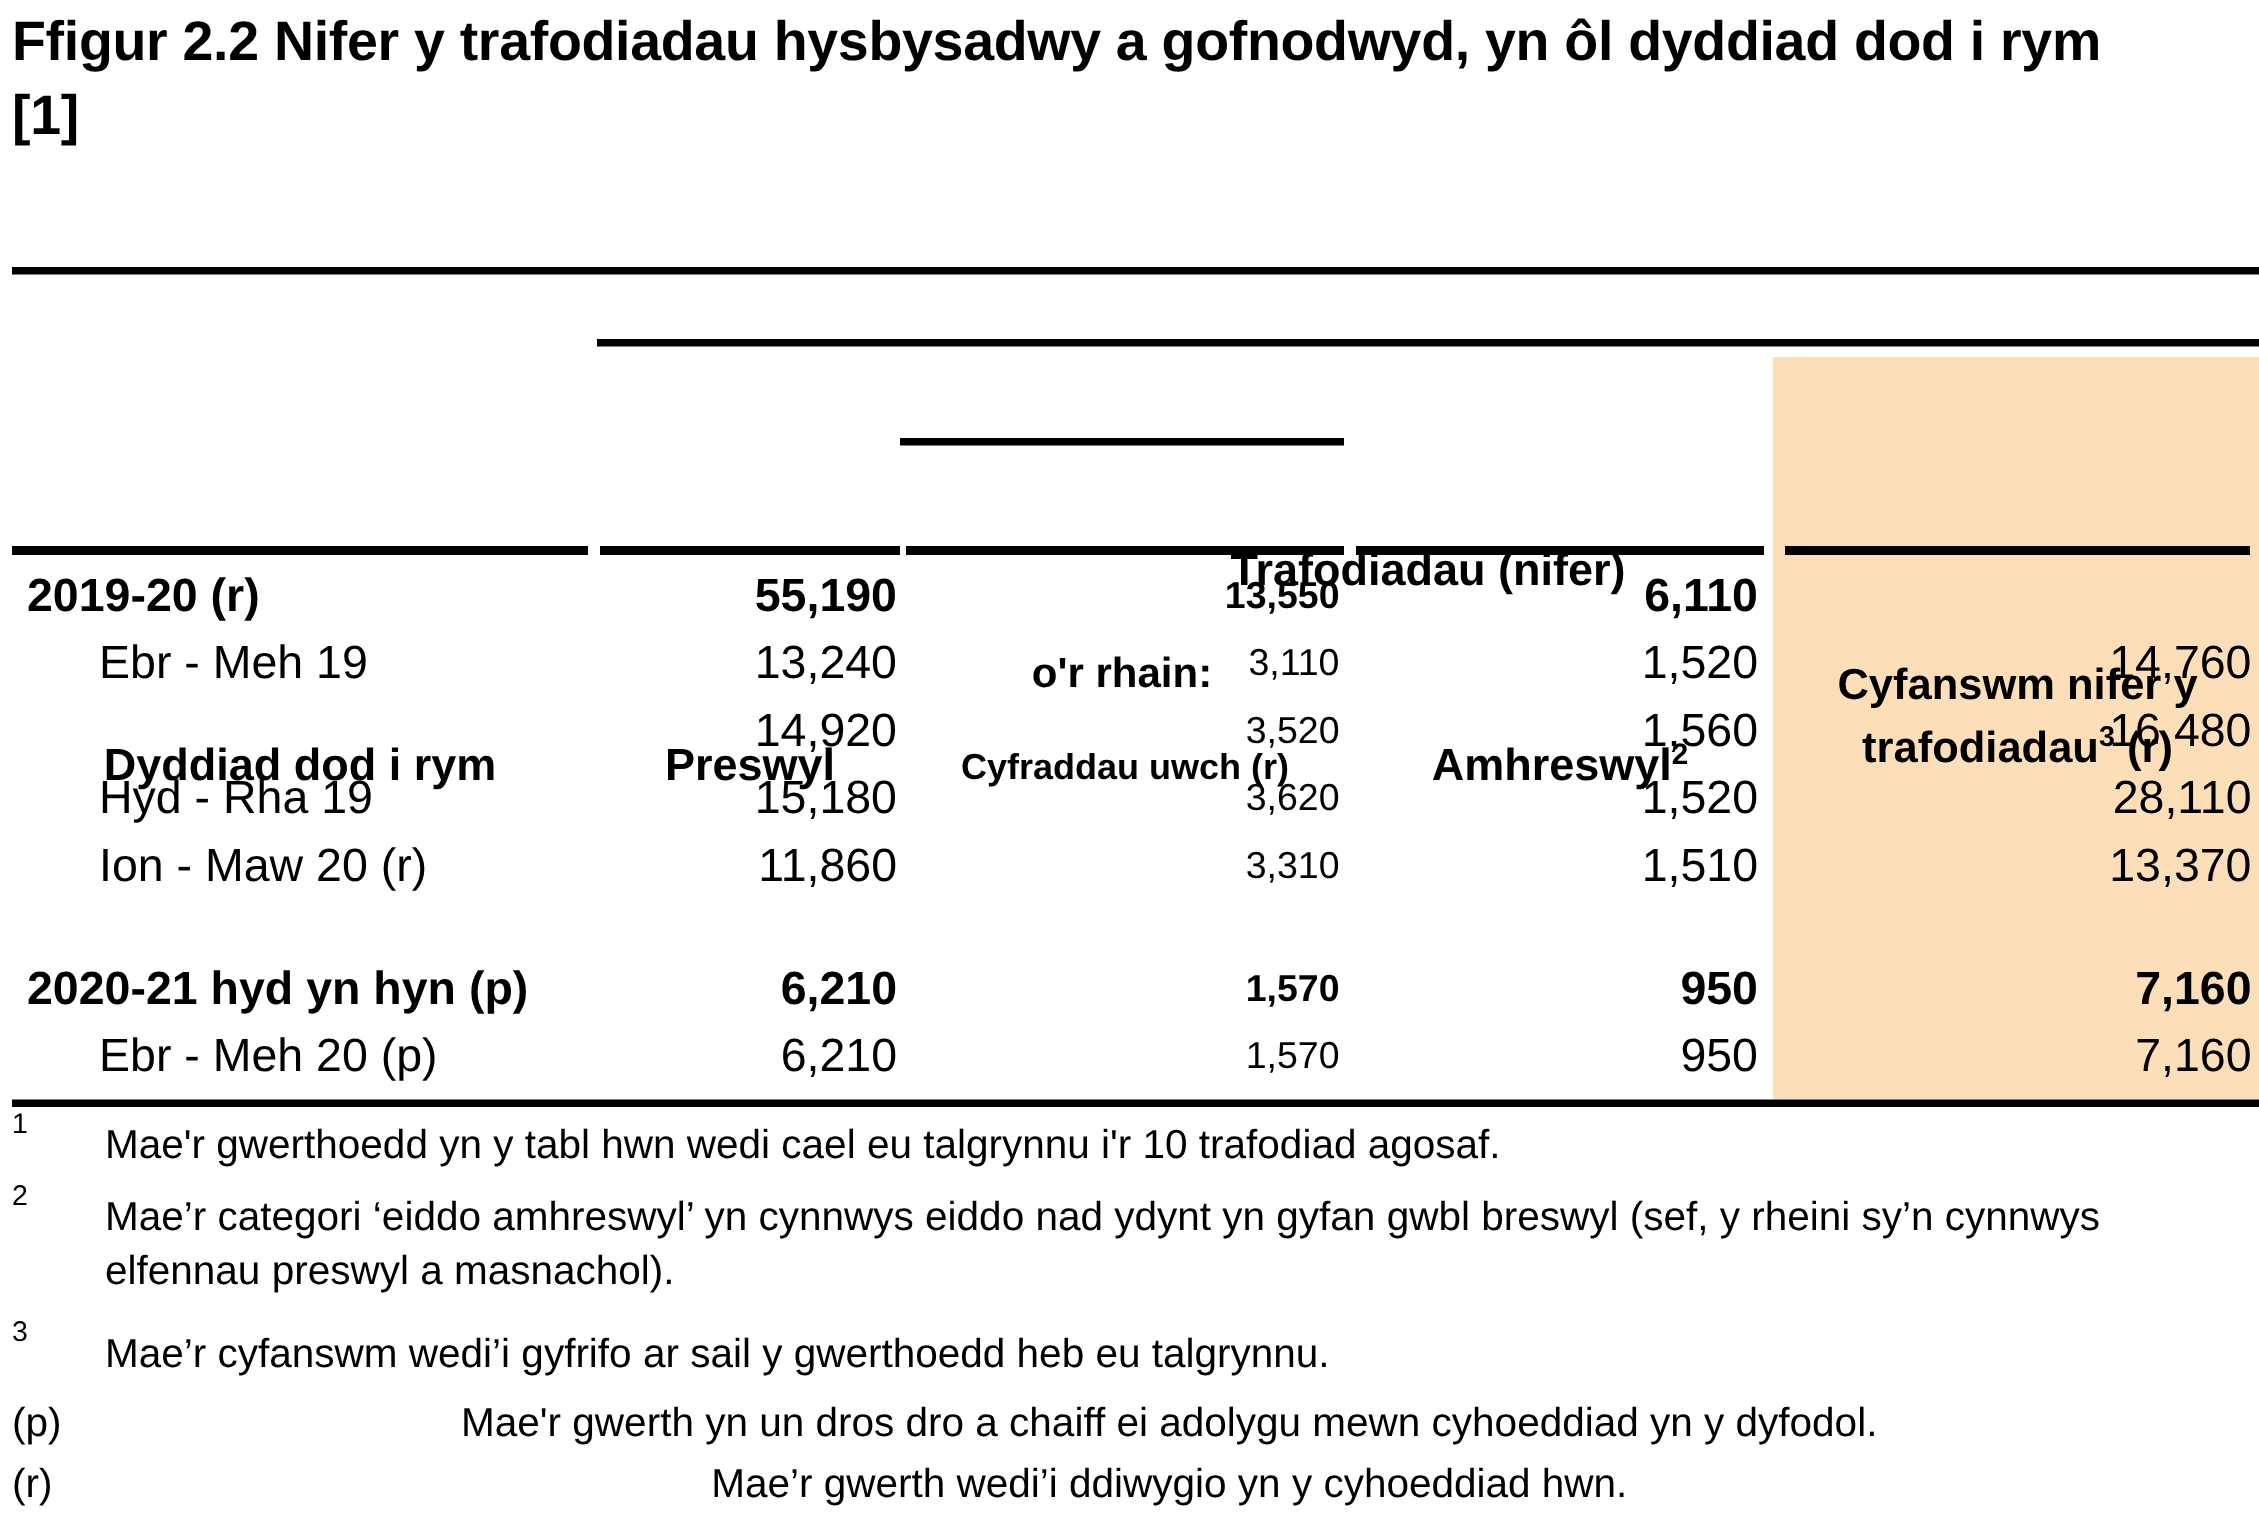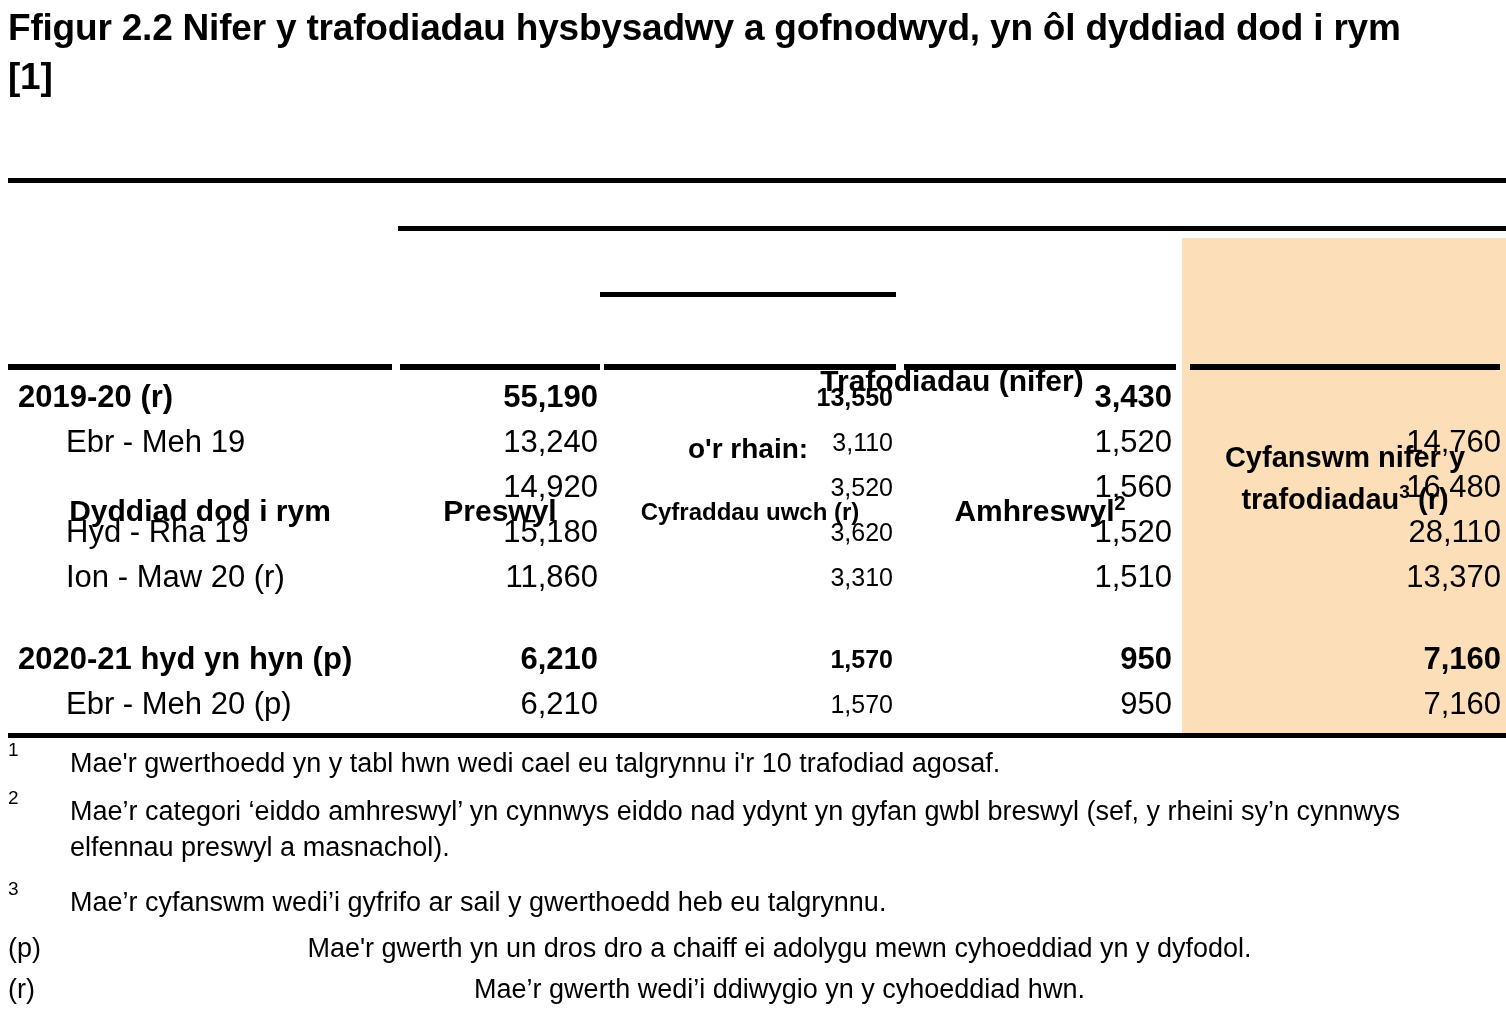--- a/index.html
+++ b/index.html
@@ -234,21 +234,21 @@
       <span>trafodiadau</span><span class="sup">3</span>
       <span>(r)</span>
     </div>
 
     <div class="rows">
 
       <div class="row bold" style="top:205px;">
         <div class="cell c-label">2019-20 (r)</div>
         <div class="cell c-preswyl">55,190</div>
         <div class="cell c-cyfradd">13,550</div>
-        <div class="cell c-amhres">3,430</div>
+        <div class="cell c-amhres">6,110</div>
       </div>
 
       <div class="row" style="top:250px;">
         <div class="cell c-label indent">Ebr - Meh 19</div>
         <div class="cell c-preswyl">13,240</div>
         <div class="cell c-cyfradd">3,110</div>
         <div class="cell c-amhres">1,520</div>
         <div class="cell c-total">14,760</div>
       </div>
 

